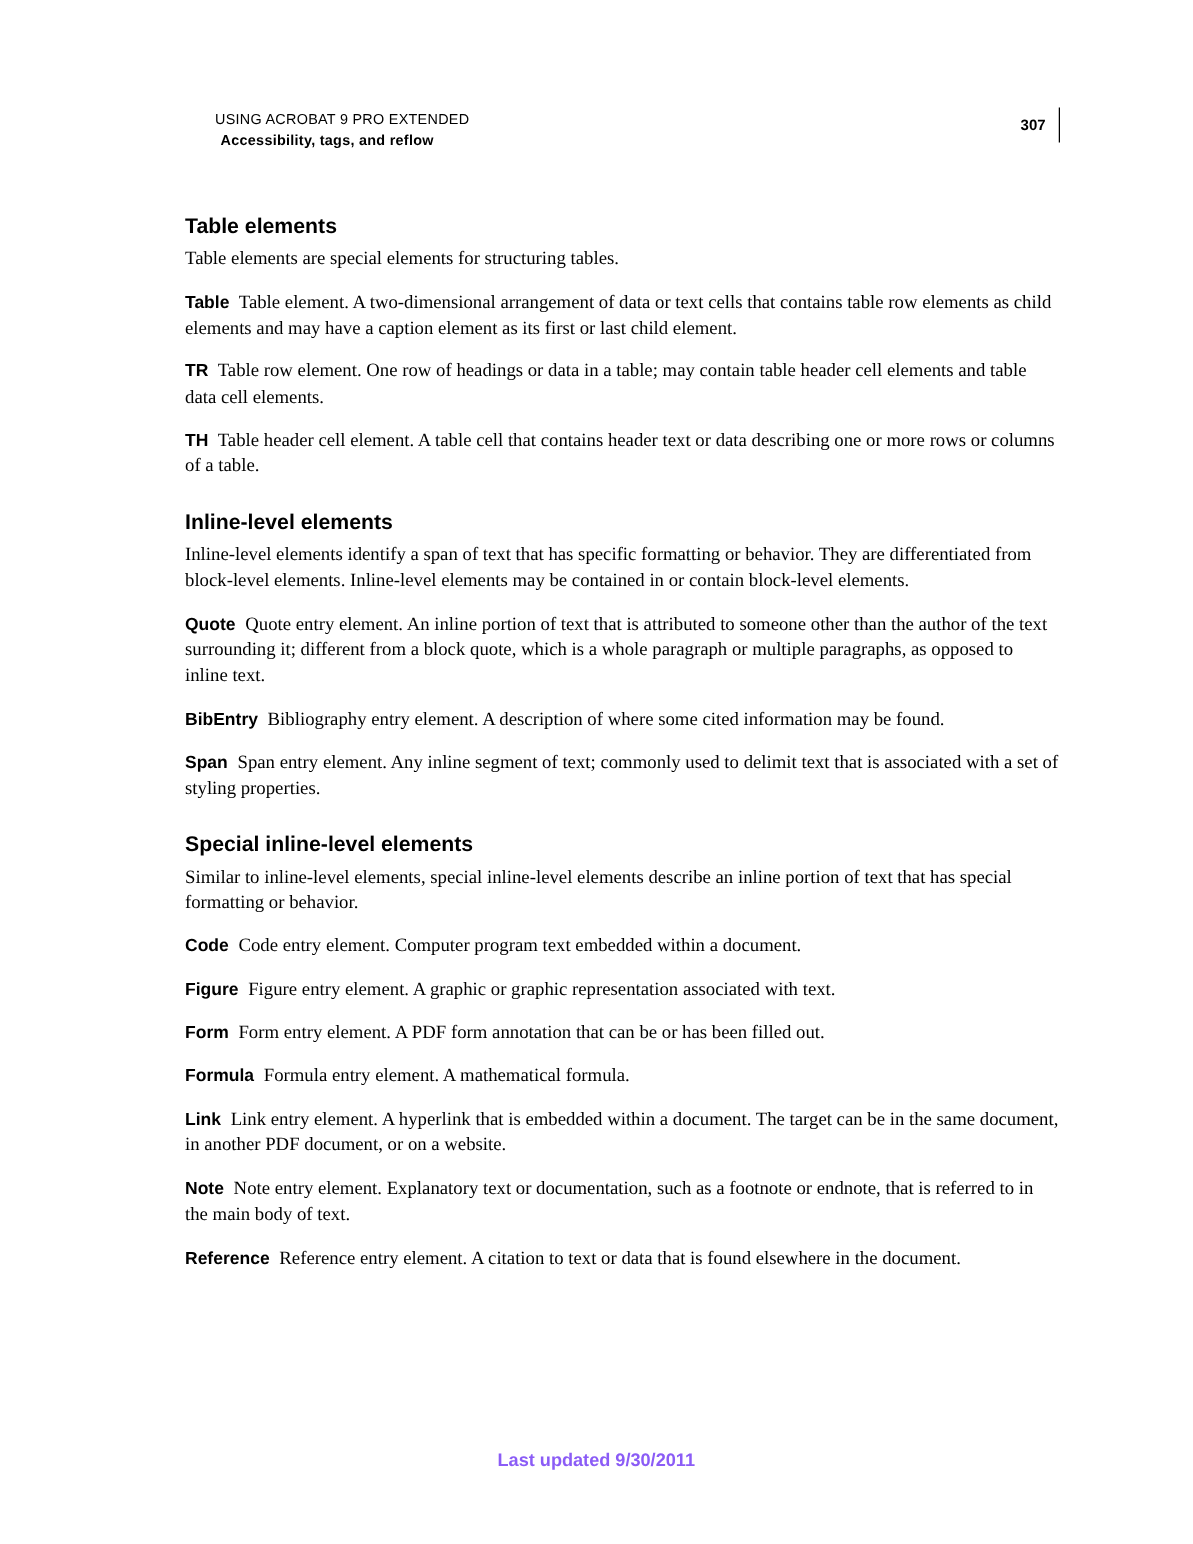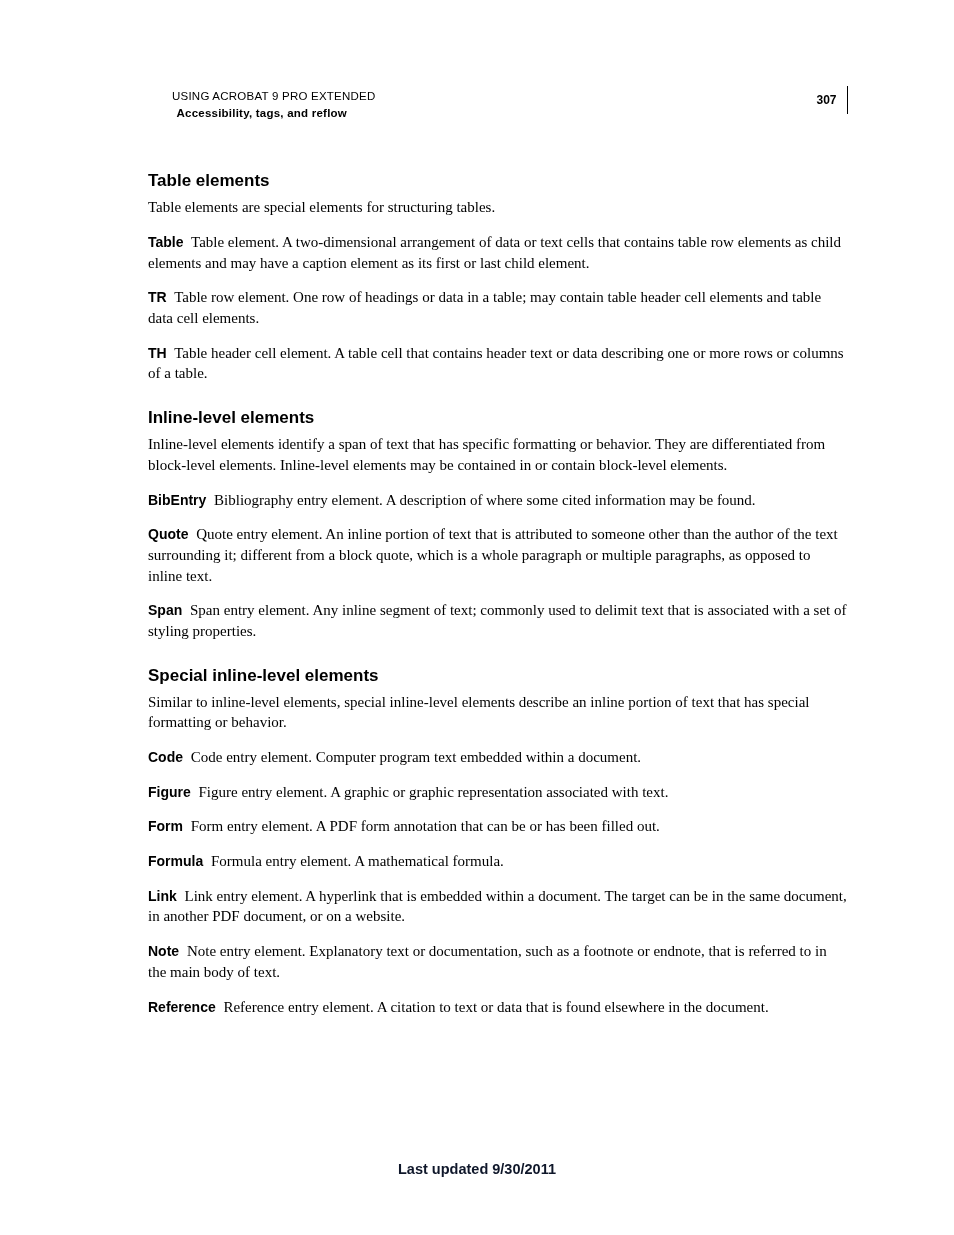--- a/index.html
+++ b/index.html
@@ -73,21 +73,21 @@
   .section-block { margin-bottom: 24px; }
   .section-block:last-of-type { margin-bottom: 0; }
   .footer {
     position: absolute;
     left: 0; right: 0;
     bottom: 58px;
     text-align: center;
     font-family: "Myriad Pro", "Helvetica Neue", Arial, sans-serif;
     font-weight: 700;
     font-size: 14.5px;
-    color: #0f172a;
+    color: #8b5cf6;
   }
 </style>
 </head>
 <body>
 
 <div class="page">
 
   <div class="header">
     <div class="header-left">
       <div class="header-line1">USING ACROBAT 9 PRO EXTENDED</div>
@@ -103,22 +103,22 @@
     <h2 class="section">Table elements</h2>
     <p class="intro">Table elements are special elements for structuring tables.</p>
     <p class="def"><span class="term">Table</span><span class="gap"></span> <span>Table element. A two-dimensional arrangement of data or text cells that contains table row elements as child elements and may have a caption element as its first or last child element.</span></p>
     <p class="def"><span class="term">TR</span><span class="gap"></span> <span>Table row element. One row of headings or data in a table; may contain table header cell elements and table data cell elements.</span></p>
     <p class="def"><span class="term">TH</span><span class="gap"></span> <span>Table header cell element. A table cell that contains header text or data describing one or more rows or columns of a table.</span></p>
   </div>
 
   <div class="section-block">
     <h2 class="section">Inline-level elements</h2>
     <p class="intro">Inline-level elements identify a span of text that has specific formatting or behavior. They are differentiated from block-level elements. Inline-level elements may be contained in or contain block-level elements.</p>
+    <p class="def"><span class="term">Quote</span><span class="gap"></span> <span>Quote entry element. An inline portion of text that is attributed to someone other than the author of the text surrounding it; different from a block quote, which is a whole paragraph or multiple paragraphs, as opposed to inline text.</span></p>
     <p class="def"><span class="term">BibEntry</span><span class="gap"></span> <span>Bibliography entry element. A description of where some cited information may be found.</span></p>
-    <p class="def"><span class="term">Quote</span><span class="gap"></span> <span>Quote entry element. An inline portion of text that is attributed to someone other than the author of the text surrounding it; different from a block quote, which is a whole paragraph or multiple paragraphs, as opposed to inline text.</span></p>
     <p class="def"><span class="term">Span</span><span class="gap"></span> <span>Span entry element. Any inline segment of text; commonly used to delimit text that is associated with a set of styling properties.</span></p>
   </div>
 
   <div class="section-block">
     <h2 class="section">Special inline-level elements</h2>
     <p class="intro">Similar to inline-level elements, special inline-level elements describe an inline portion of text that has special formatting or behavior.</p>
     <p class="def"><span class="term">Code</span><span class="gap"></span> <span>Code entry element. Computer program text embedded within a document.</span></p>
     <p class="def"><span class="term">Figure</span><span class="gap"></span> <span>Figure entry element. A graphic or graphic representation associated with text.</span></p>
     <p class="def"><span class="term">Form</span><span class="gap"></span> <span>Form entry element. A PDF form annotation that can be or has been filled out.</span></p>
     <p class="def"><span class="term">Formula</span><span class="gap"></span> <span>Formula entry element. A mathematical formula.</span></p>

